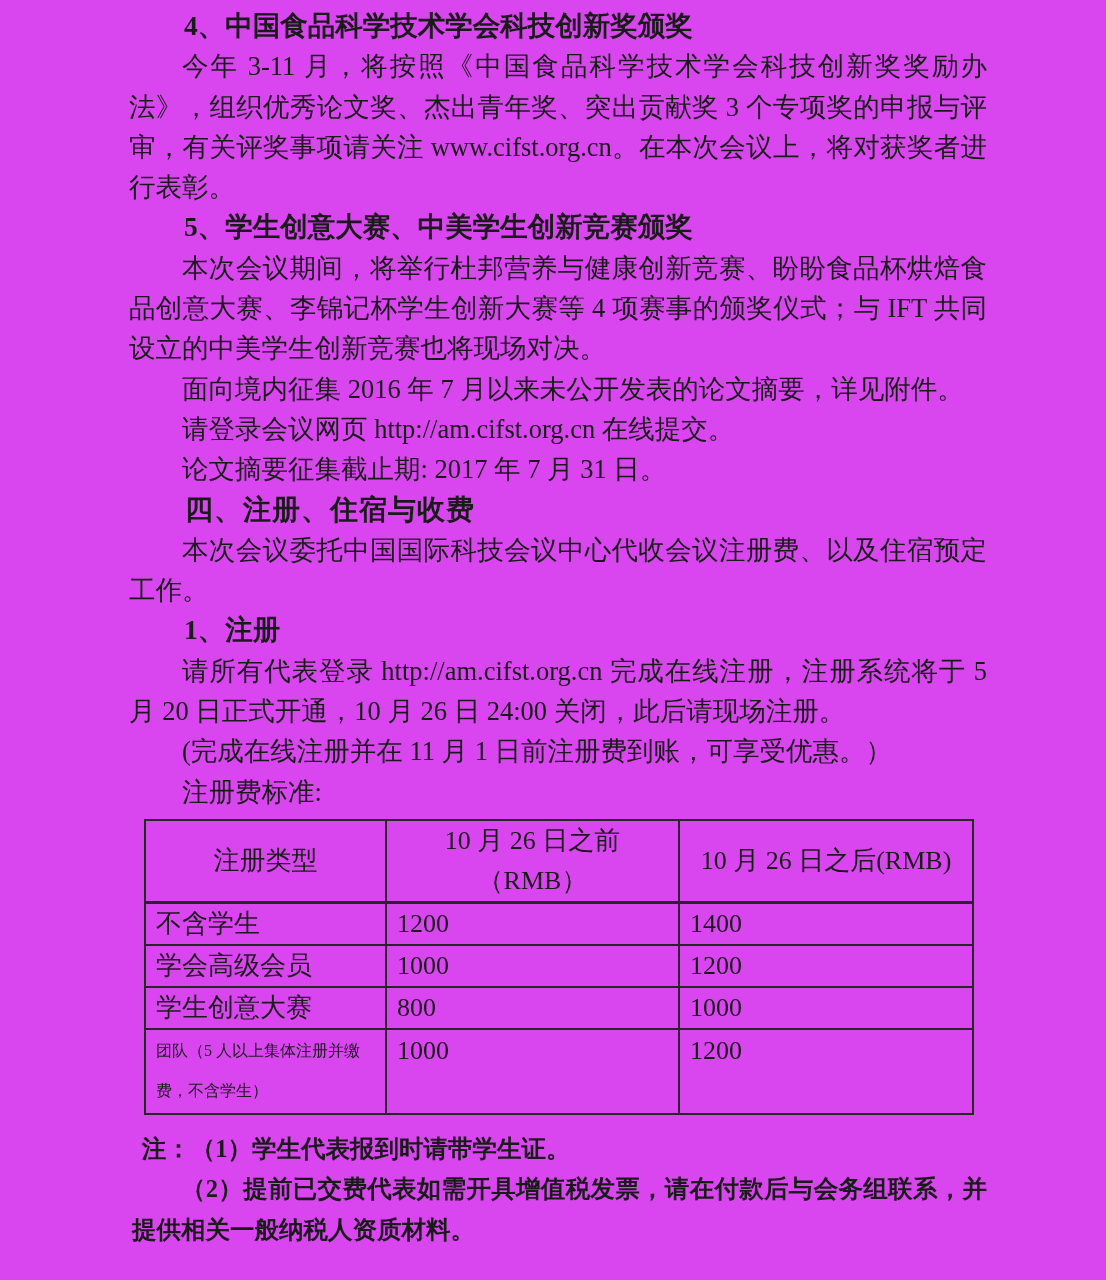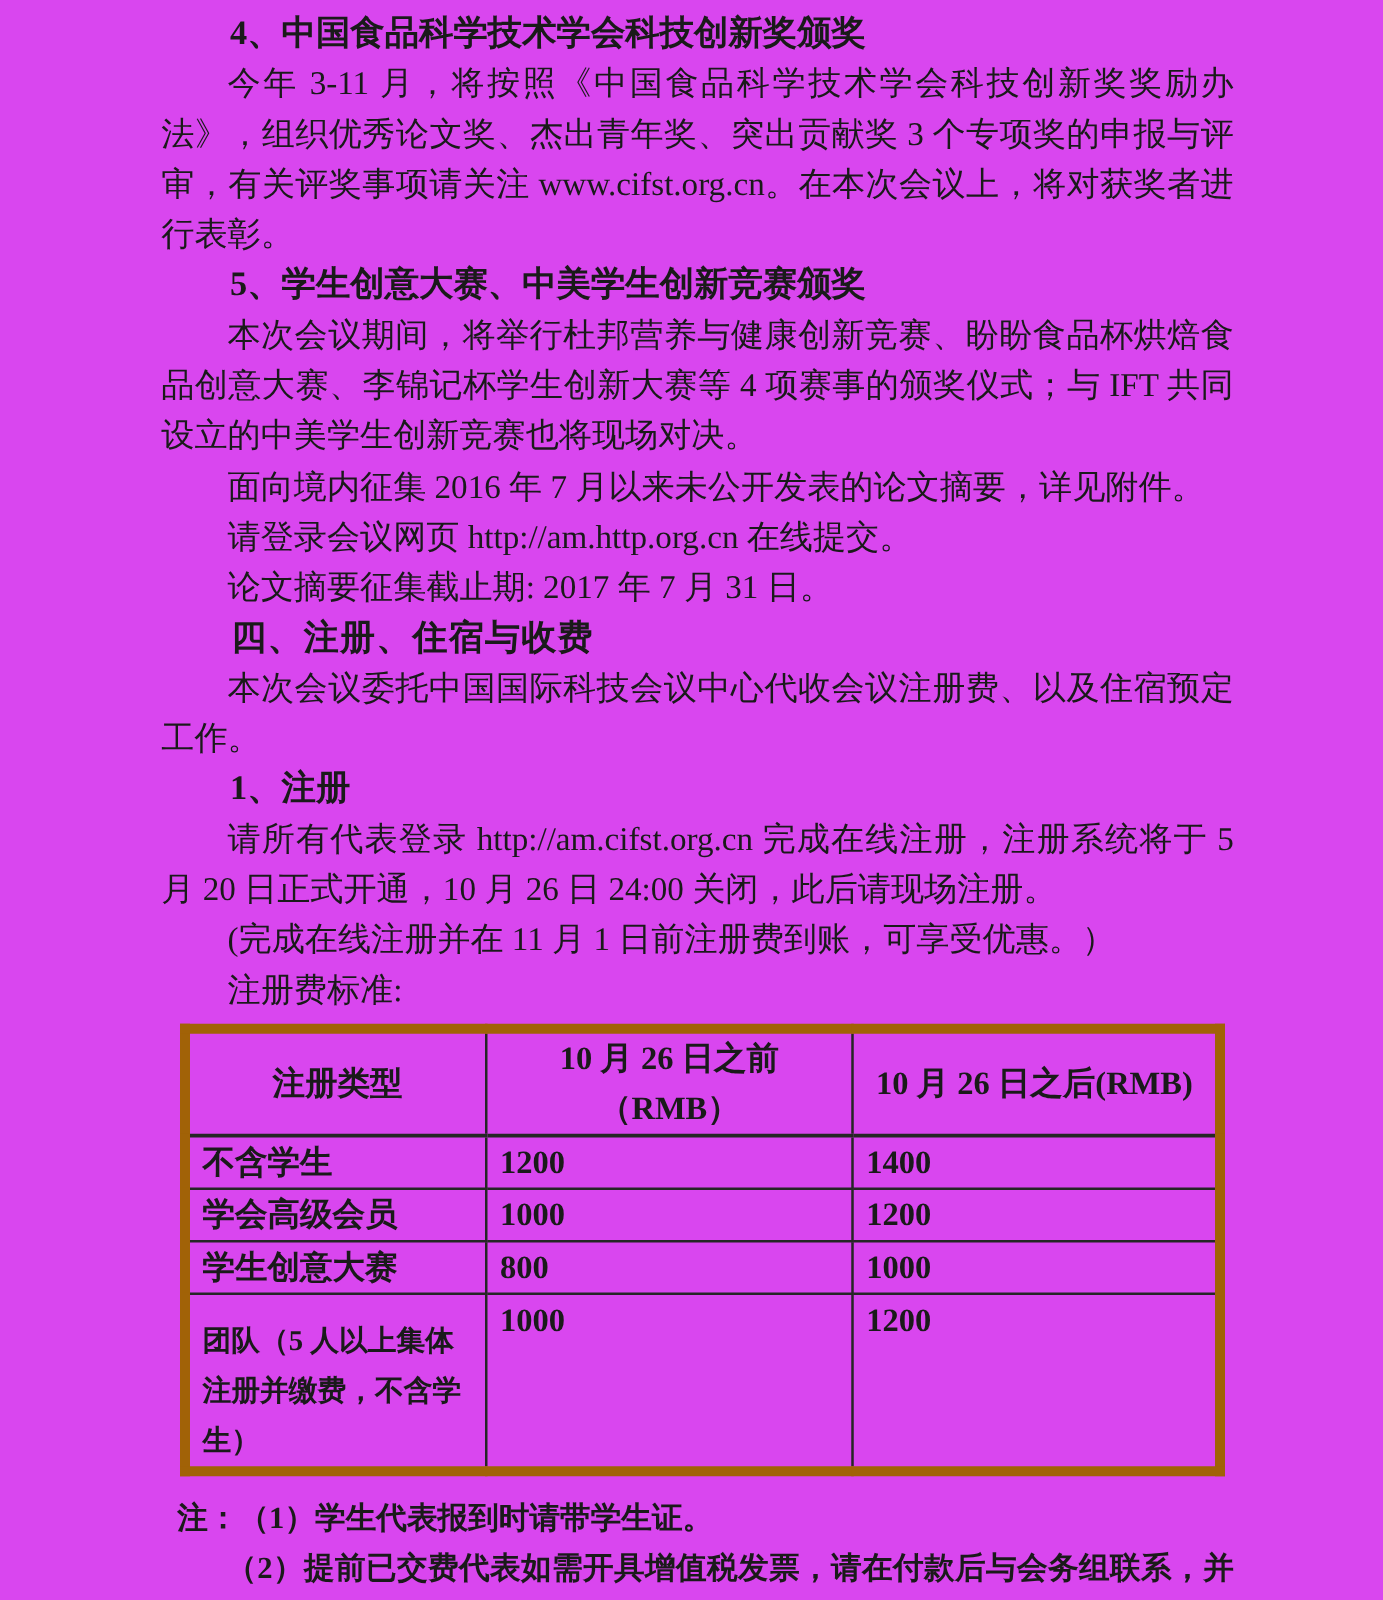--- a/index.html
+++ b/index.html
@@ -71,31 +71,30 @@
     border-bottom: 3px solid #262626;
   }
   table.fee-table tr.body-row td {
     height: 40px;
   }
   table.fee-table tr.tall-row td {
     height: 82px;
     vertical-align: top;
   }
   table.fee-table tr.tall-row td.cat {
-    font-size: 23px;
+    font-size: 16px;
     line-height: 40px;
-    padding-top: 17px;
+    padding-top: 1px;
     margin-top: 48px;
   }
   table.fee-table tr.tall-row td.num {
     padding-top: 1px;
   }
   table.fee-table {
-    border: 8px solid #a16207;
-    font-weight: bold;
+    border: 1px solid #a16207;
   }
   .notes {
     margin-top: 14px;
     margin-left: 3px;
     font-size: 24.5px;
     line-height: 40.3px;
     text-align: justify;
   }
   .note {
     margin: 0;
@@ -118,21 +117,21 @@
 
     <p class="para">今年 3-11 月，将按照《中国食品科学技术学会科技创新奖奖励办法》，组织优秀论文奖、杰出青年奖、突出贡献奖 3 个专项奖的申报与评审，有关评奖事项请关注 www.cifst.org.cn。在本次会议上，将对获奖者进行表彰。</p>
 
     <div class="h-num">5、学生创意大赛、中美学生创新竞赛颁奖</div>
 
     <p class="para">本次会议期间，将举行杜邦营养与健康创新竞赛、盼盼食品杯烘焙食品创意大赛、李锦记杯学生创新大赛等 4 项赛事的颁奖仪式；与 IFT 共同设立的中美学生创新竞赛也将现场对决。</p>
 
 
     <p class="para">面向境内征集 2016 年 7 月以来未公开发表的论文摘要，详见附件。</p>
 
-    <p class="para">请登录会议网页 http://am.http.org.cn 在线提交。</p>
+    <p class="para">请登录会议网页 http://am.cifst.org.cn 在线提交。</p>
 
     <p class="para">论文摘要征集截止期: 2017 年 7 月 31 日。</p>
 
     <div class="h-major">四、注册、住宿与收费</div>
 
     <p class="para">本次会议委托中国国际科技会议中心代收会议注册费、以及住宿预定工作。</p>
 
     <div class="h-num">1、注册</div>
 
     <p class="para">请所有代表登录 http://am.cifst.org.cn 完成在线注册，注册系统将于 5 月 20 日正式开通，10 月 26 日 24:00 关闭，此后请现场注册。</p>

